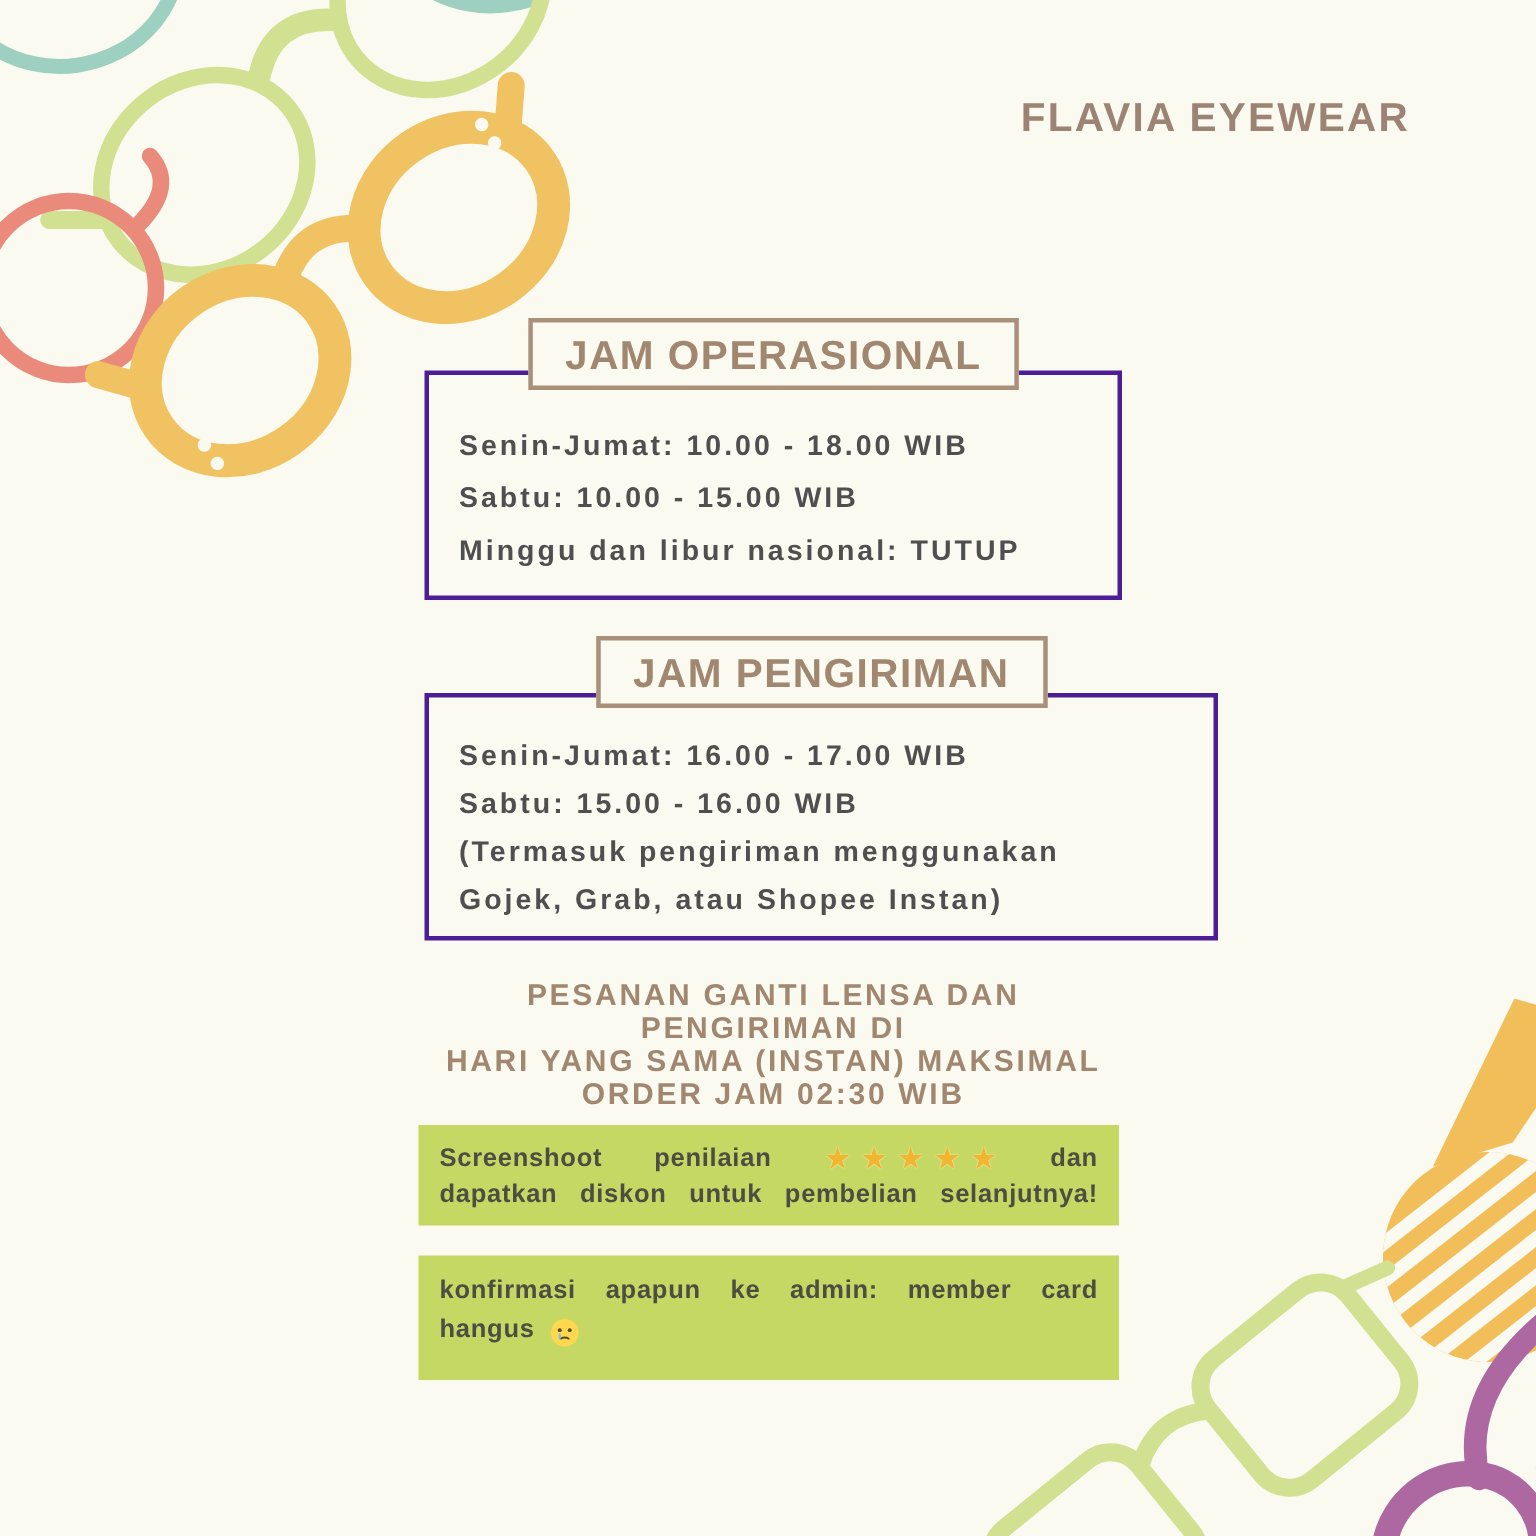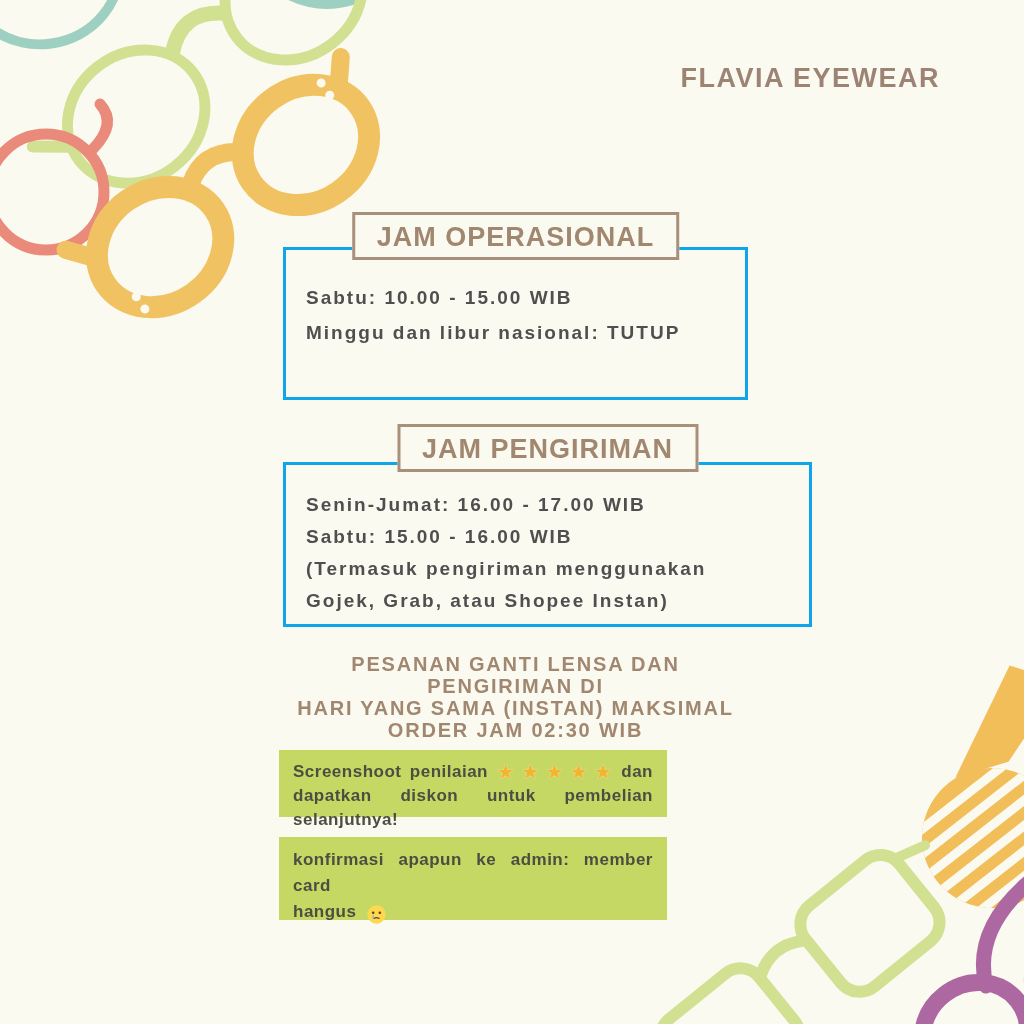--- a/index.html
+++ b/index.html
@@ -25,21 +25,21 @@
     z-index: 1;
     font-size: 27px;
     font-weight: bold;
     letter-spacing: 1.5px;
     color: #9D8373;
   }
 
   .panel {
     position: absolute;
     z-index: 1;
-    border: 3px solid #0ea5e9;
+    border: 3px solid #4c1d95;
     box-sizing: border-box;
     background: transparent;
   }
   .panel-op  { left: 283px; top: 247px; width: 465px; height: 153px; }
   .panel-del { left: 283px; top: 462px; width: 529px; height: 165px; }
 
   .panel-title {
     position: absolute;
     left: 50%;
     transform: translateX(-50%);
@@ -77,21 +77,21 @@
     text-align: center;
     color: #A1876F;
     font-size: 20px;
     font-weight: bold;
     letter-spacing: 1.8px;
     line-height: 22px;
   }
 
   .green-block {
     position: absolute;
-    left: 279px; width: 388px;
+    left: 279px; width: 467px;
     z-index: 1;
     background: #C5D863;
     box-sizing: border-box;
     padding: 10px 14px;
     color: #4D4D42;
     font-size: 17px;
     font-weight: bold;
     letter-spacing: 0.5px;
   }
   .green-rating  { top: 750px; height: 67px; }
@@ -191,20 +191,21 @@
       <path d="M 1034 878 Q 972 928 986 986" stroke-width="15" stroke-linecap="round"></path>
       <ellipse cx="1085" cy="975" rx="54" ry="50" stroke-width="17" transform="rotate(-38 1085 975)"></ellipse>
     </g>
   </svg>
 
   <div class="brand">FLAVIA EYEWEAR</div>
 
   <section class="panel panel-op">
     <div class="panel-title">JAM OPERASIONAL</div>
     <div class="panel-body">
+      <div class="hours-line">Senin-Jumat: 10.00 - 18.00 WIB</div>
       <div class="hours-line">Sabtu: 10.00 - 15.00 WIB</div>
       <div class="hours-line">Minggu dan libur nasional: TUTUP</div>
     </div>
   </section>
 
   <section class="panel panel-del">
     <div class="panel-title">JAM PENGIRIMAN</div>
     <div class="panel-body">
       <div class="hours-line">Senin-Jumat: 16.00 - 17.00 WIB</div>
       <div class="hours-line">Sabtu: 15.00 - 16.00 WIB</div>

